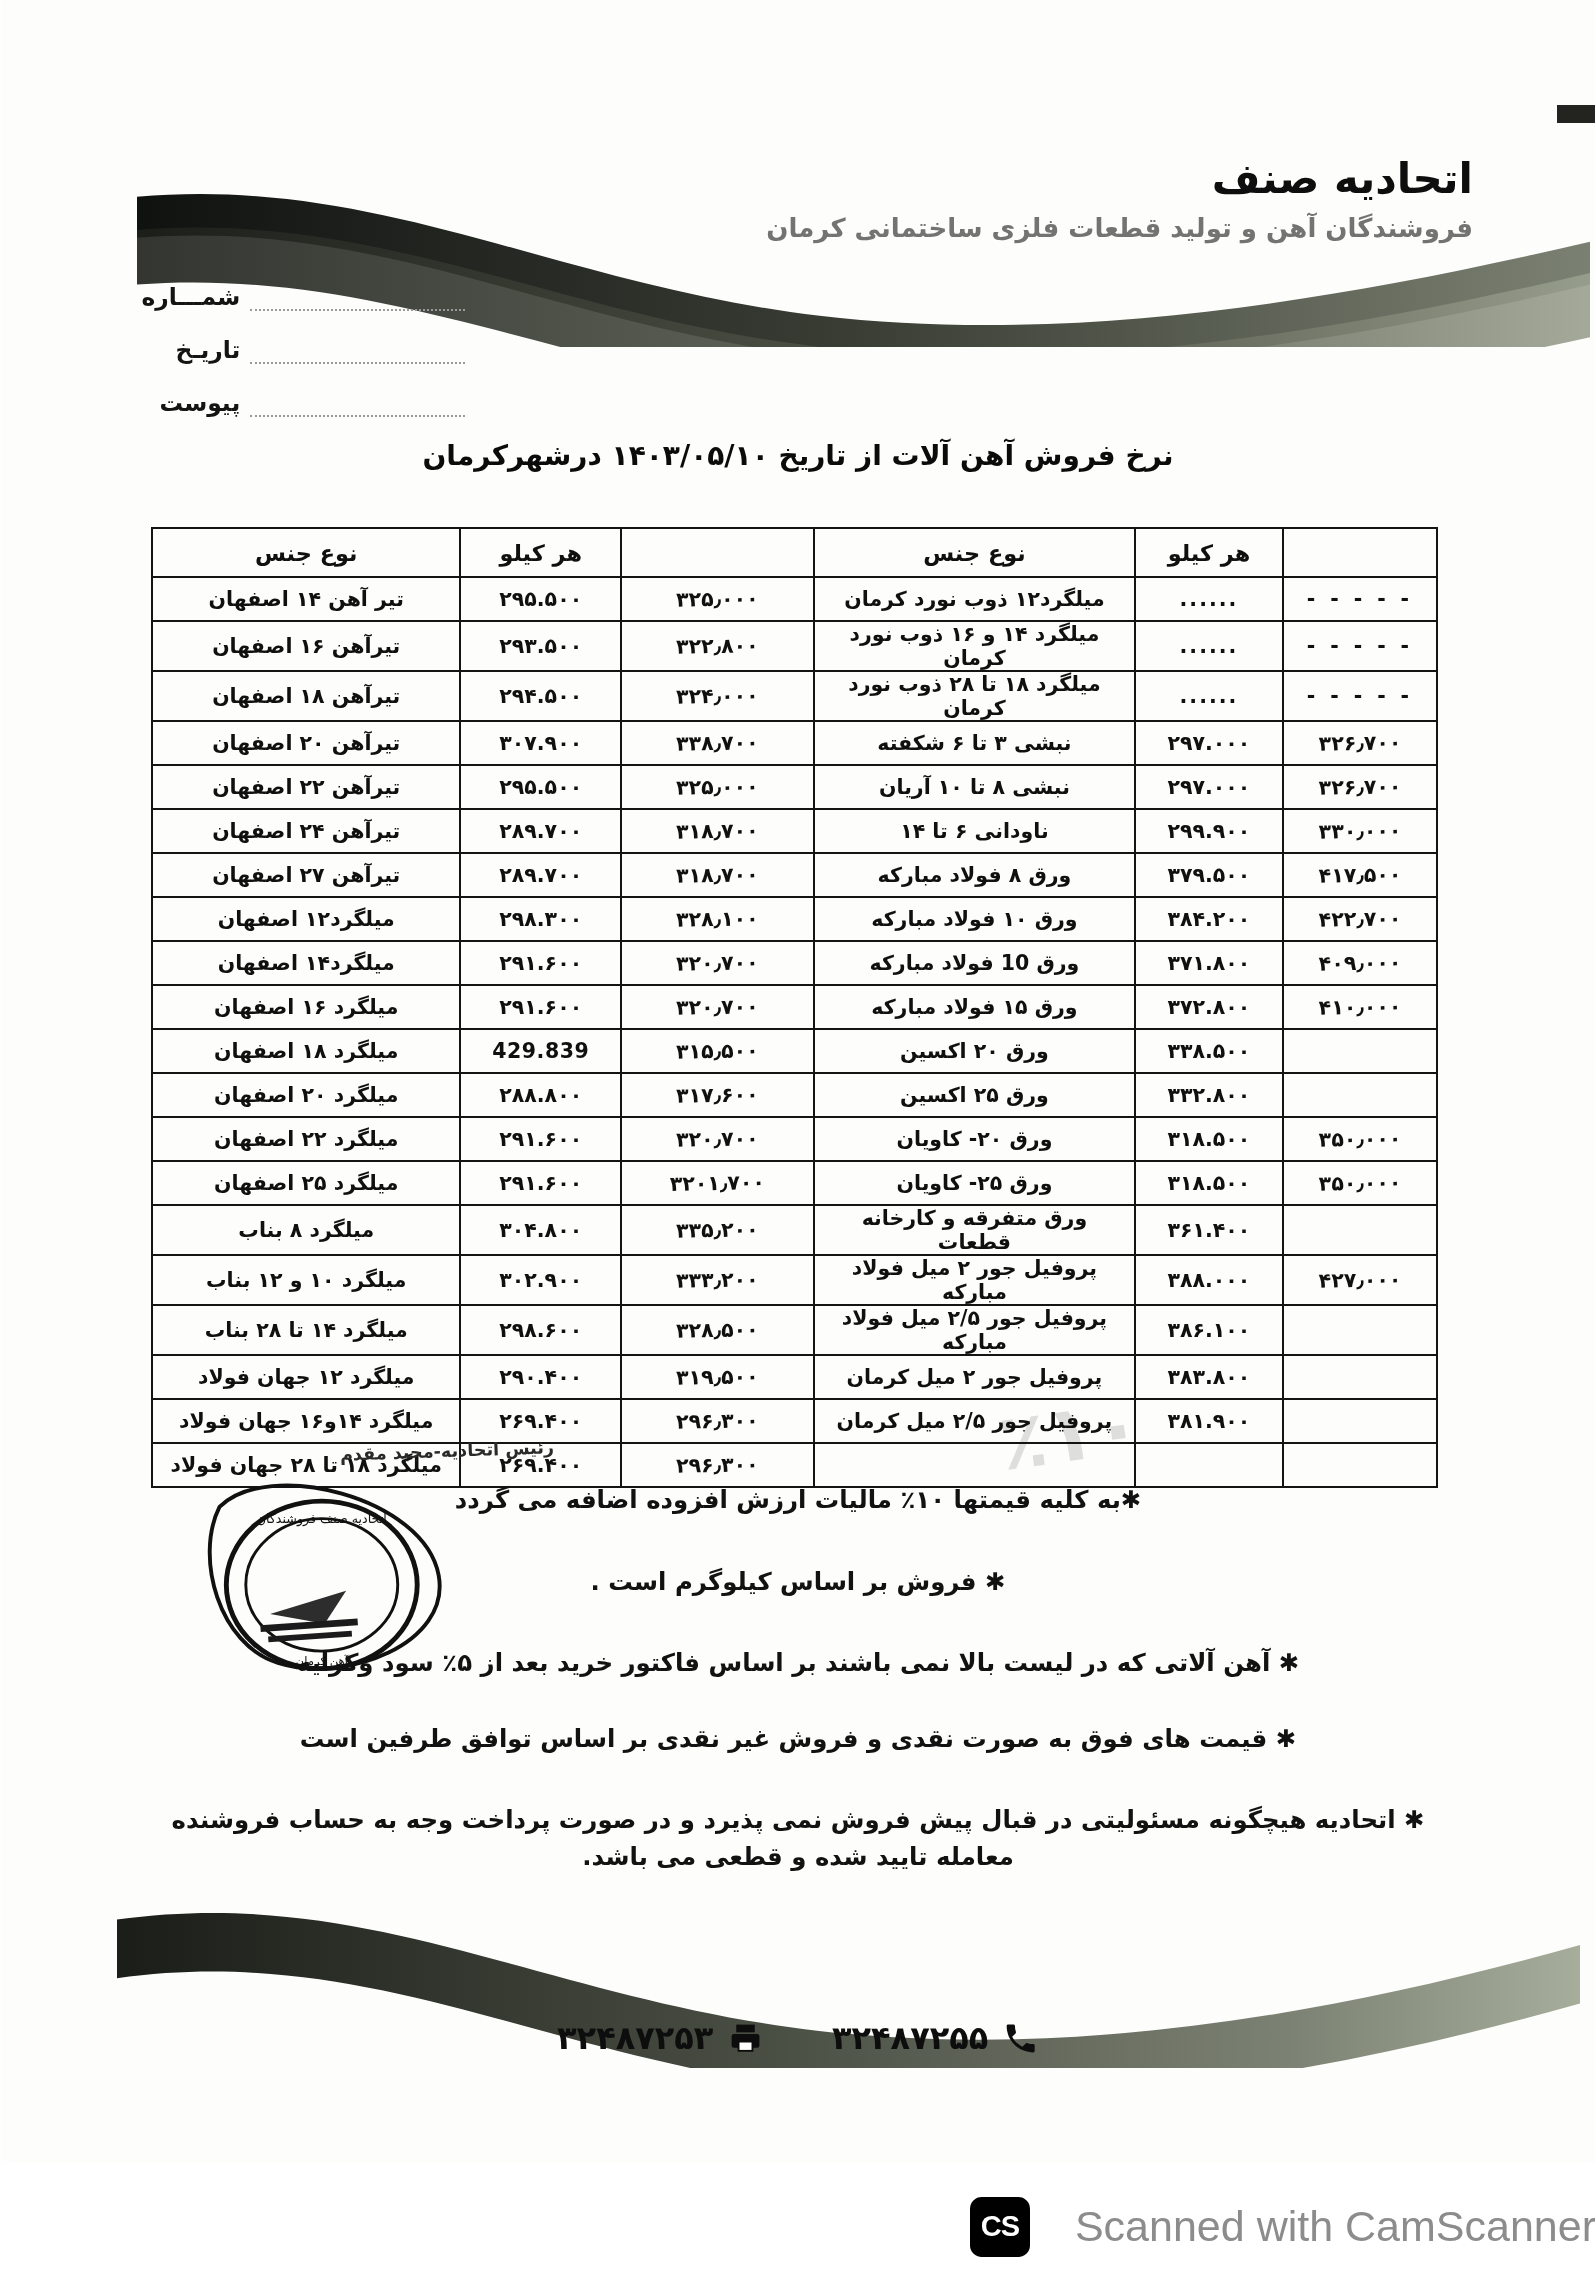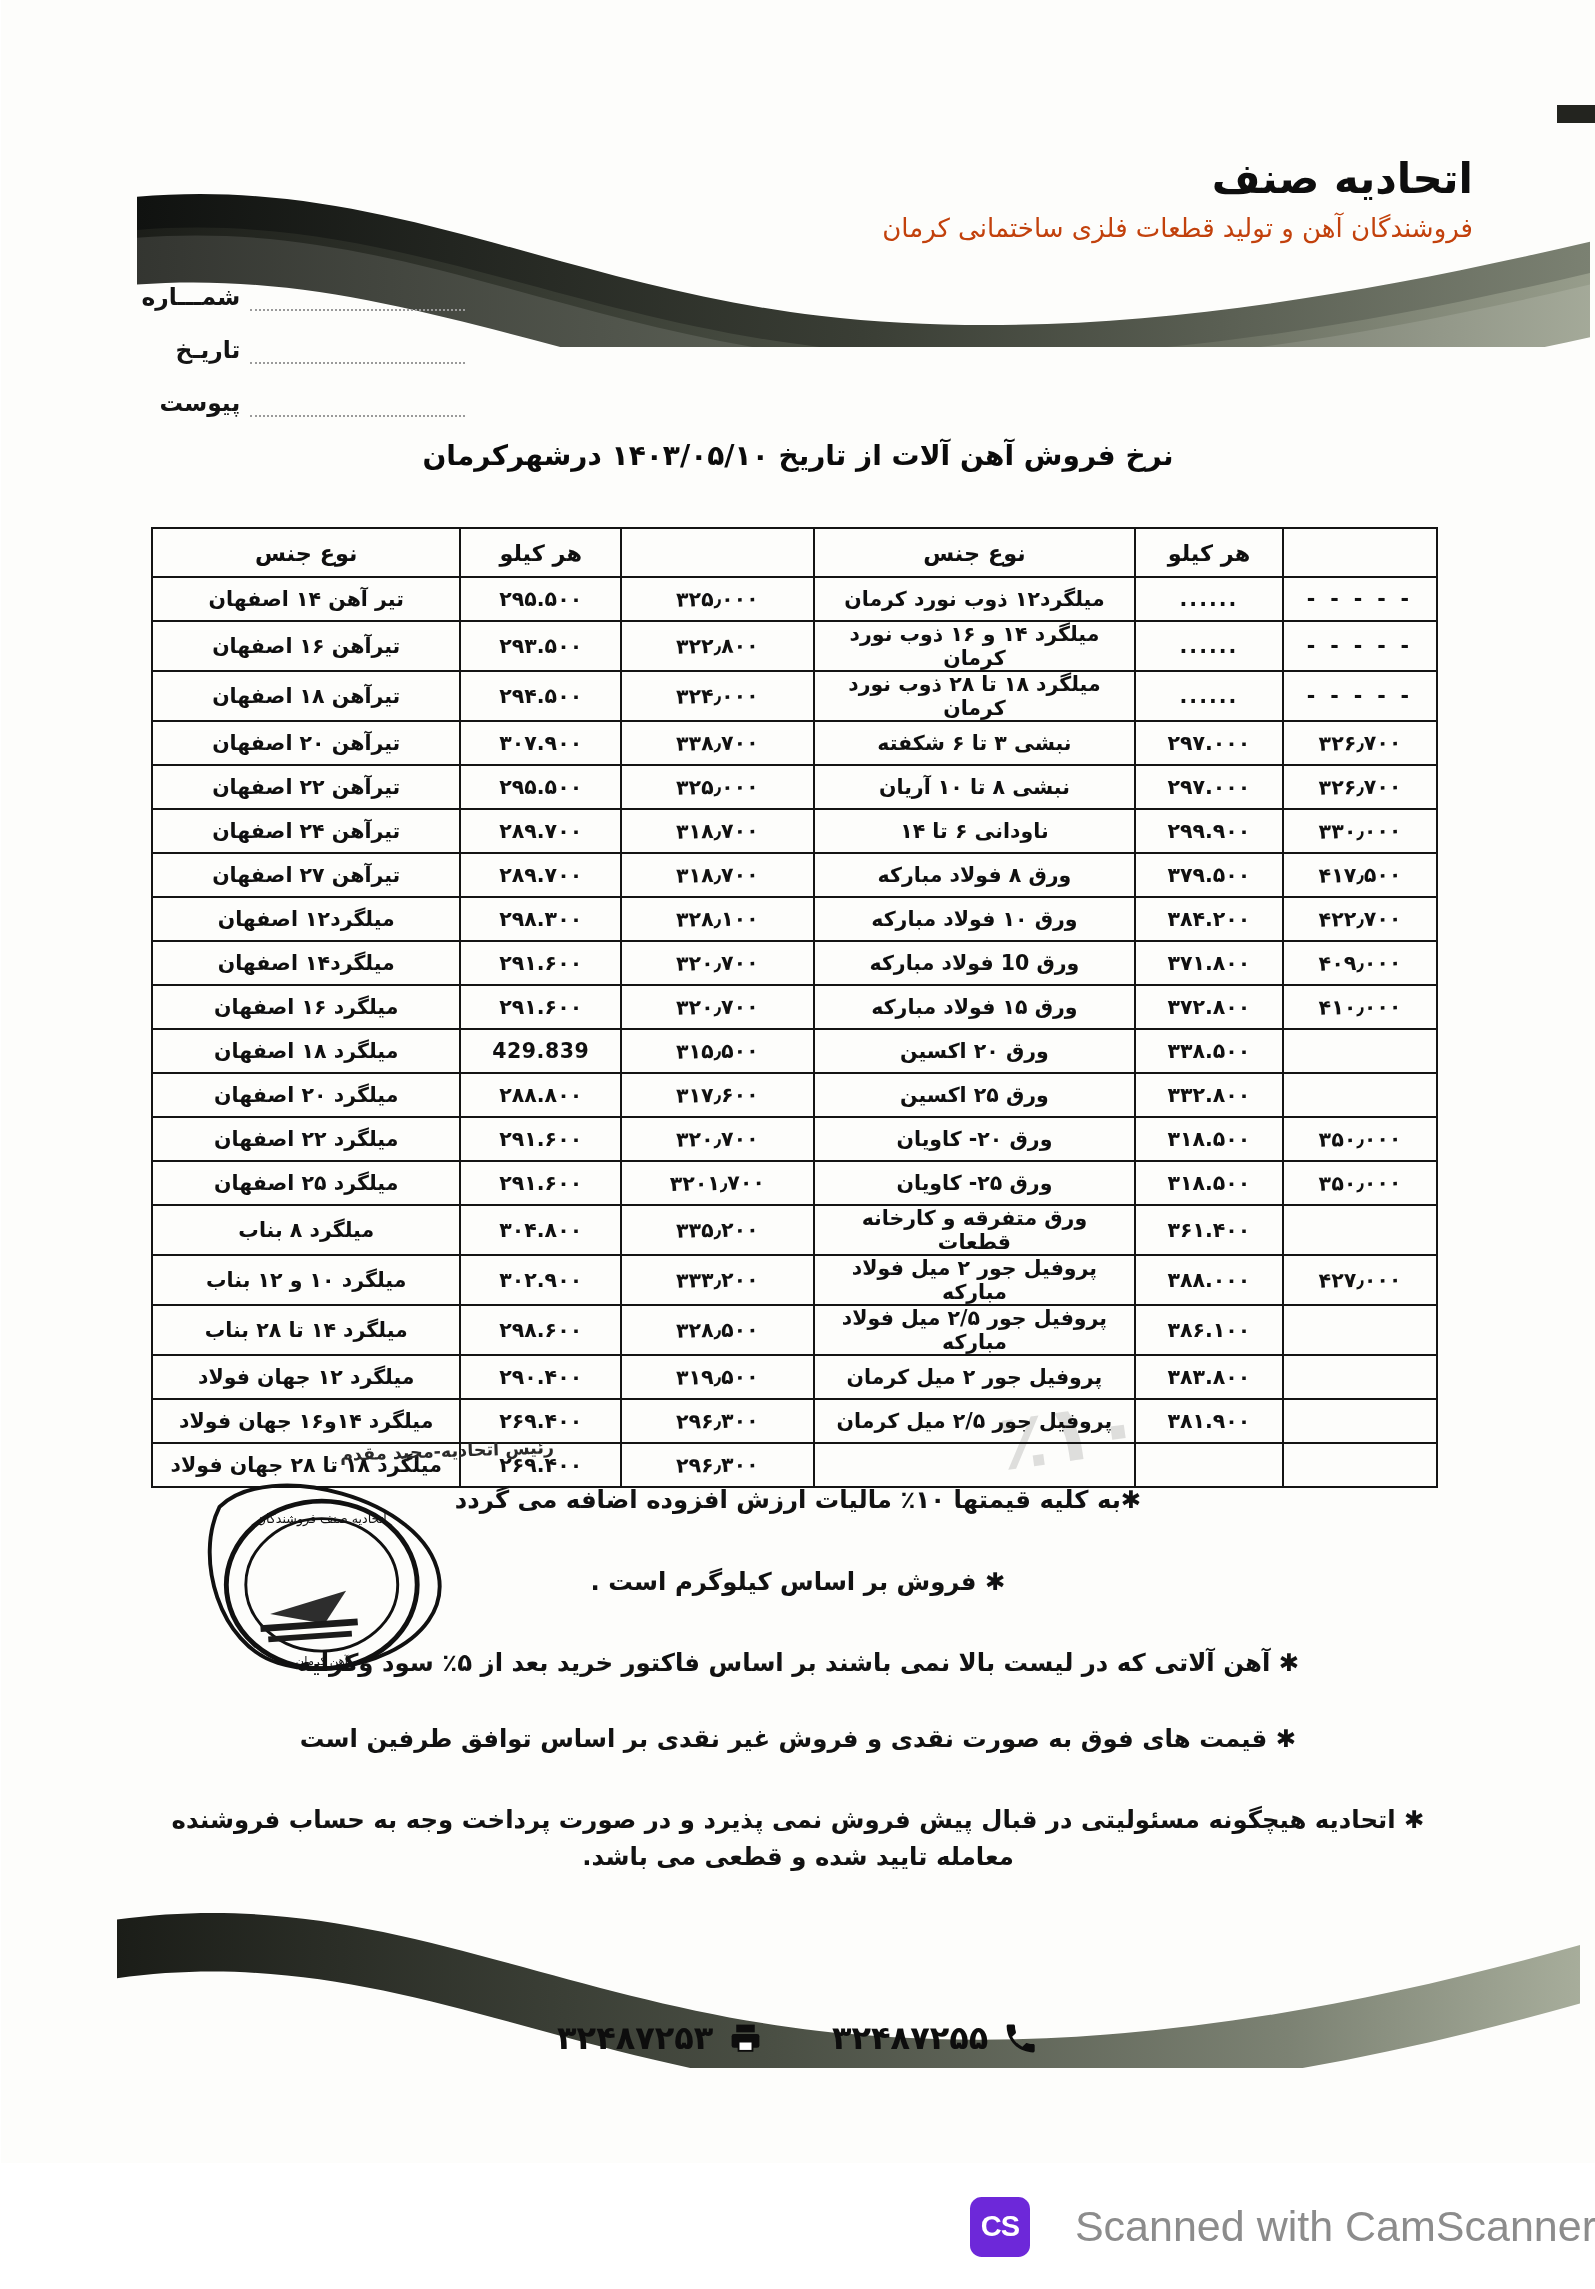--- a/index.html
+++ b/index.html
@@ -30,21 +30,21 @@
   .letterhead{
     position:absolute;right:123px;top:156px;
     text-align:right;direction:rtl;
     z-index:5;
   }
   .lh-title{
     font-size:42px;font-weight:bold;color:#0e0e0e;
     letter-spacing:1px;line-height:1.1;
   }
   .lh-sub{
-    font-size:26px;font-weight:normal;color:#c2410c;
+    font-size:26px;font-weight:bold;color:#737373;
     margin-top:11.7px;line-height:1.1;
   }
   
   .meta{
     position:absolute;right:1131px;top:283px;
     direction:rtl;text-align:right;z-index:6;
   }
   .meta-row{
     display:flex;align-items:flex-end;justify-content:flex-end;
     margin-bottom:25px;
@@ -150,21 +150,21 @@
   
   .csbar{
     position:absolute;left:0;right:0;bottom:0;height:127px;
     background:#ffffff;
     display:flex;align-items:center;
     z-index:9;
   }
   .cs-logo{
     margin-left:0;margin-right:45px;
     width:60px;height:60px;border-radius:11.7px;
-    background:#6d28d9;color:#fff;
+    background:#000000;color:#fff;
     display:flex;align-items:center;justify-content:center;
     font-size:29px;font-weight:bold;letter-spacing:-1px;
     font-family:"Liberation Sans",sans-serif;
   }
   .cs-text{
     font-size:43px;color:#8c8c8c;
     font-family:"Liberation Sans",sans-serif;
     direction:ltr;
   }
   .csbar-inner{display:flex;align-items:center;direction:ltr;padding-left:45px;}

